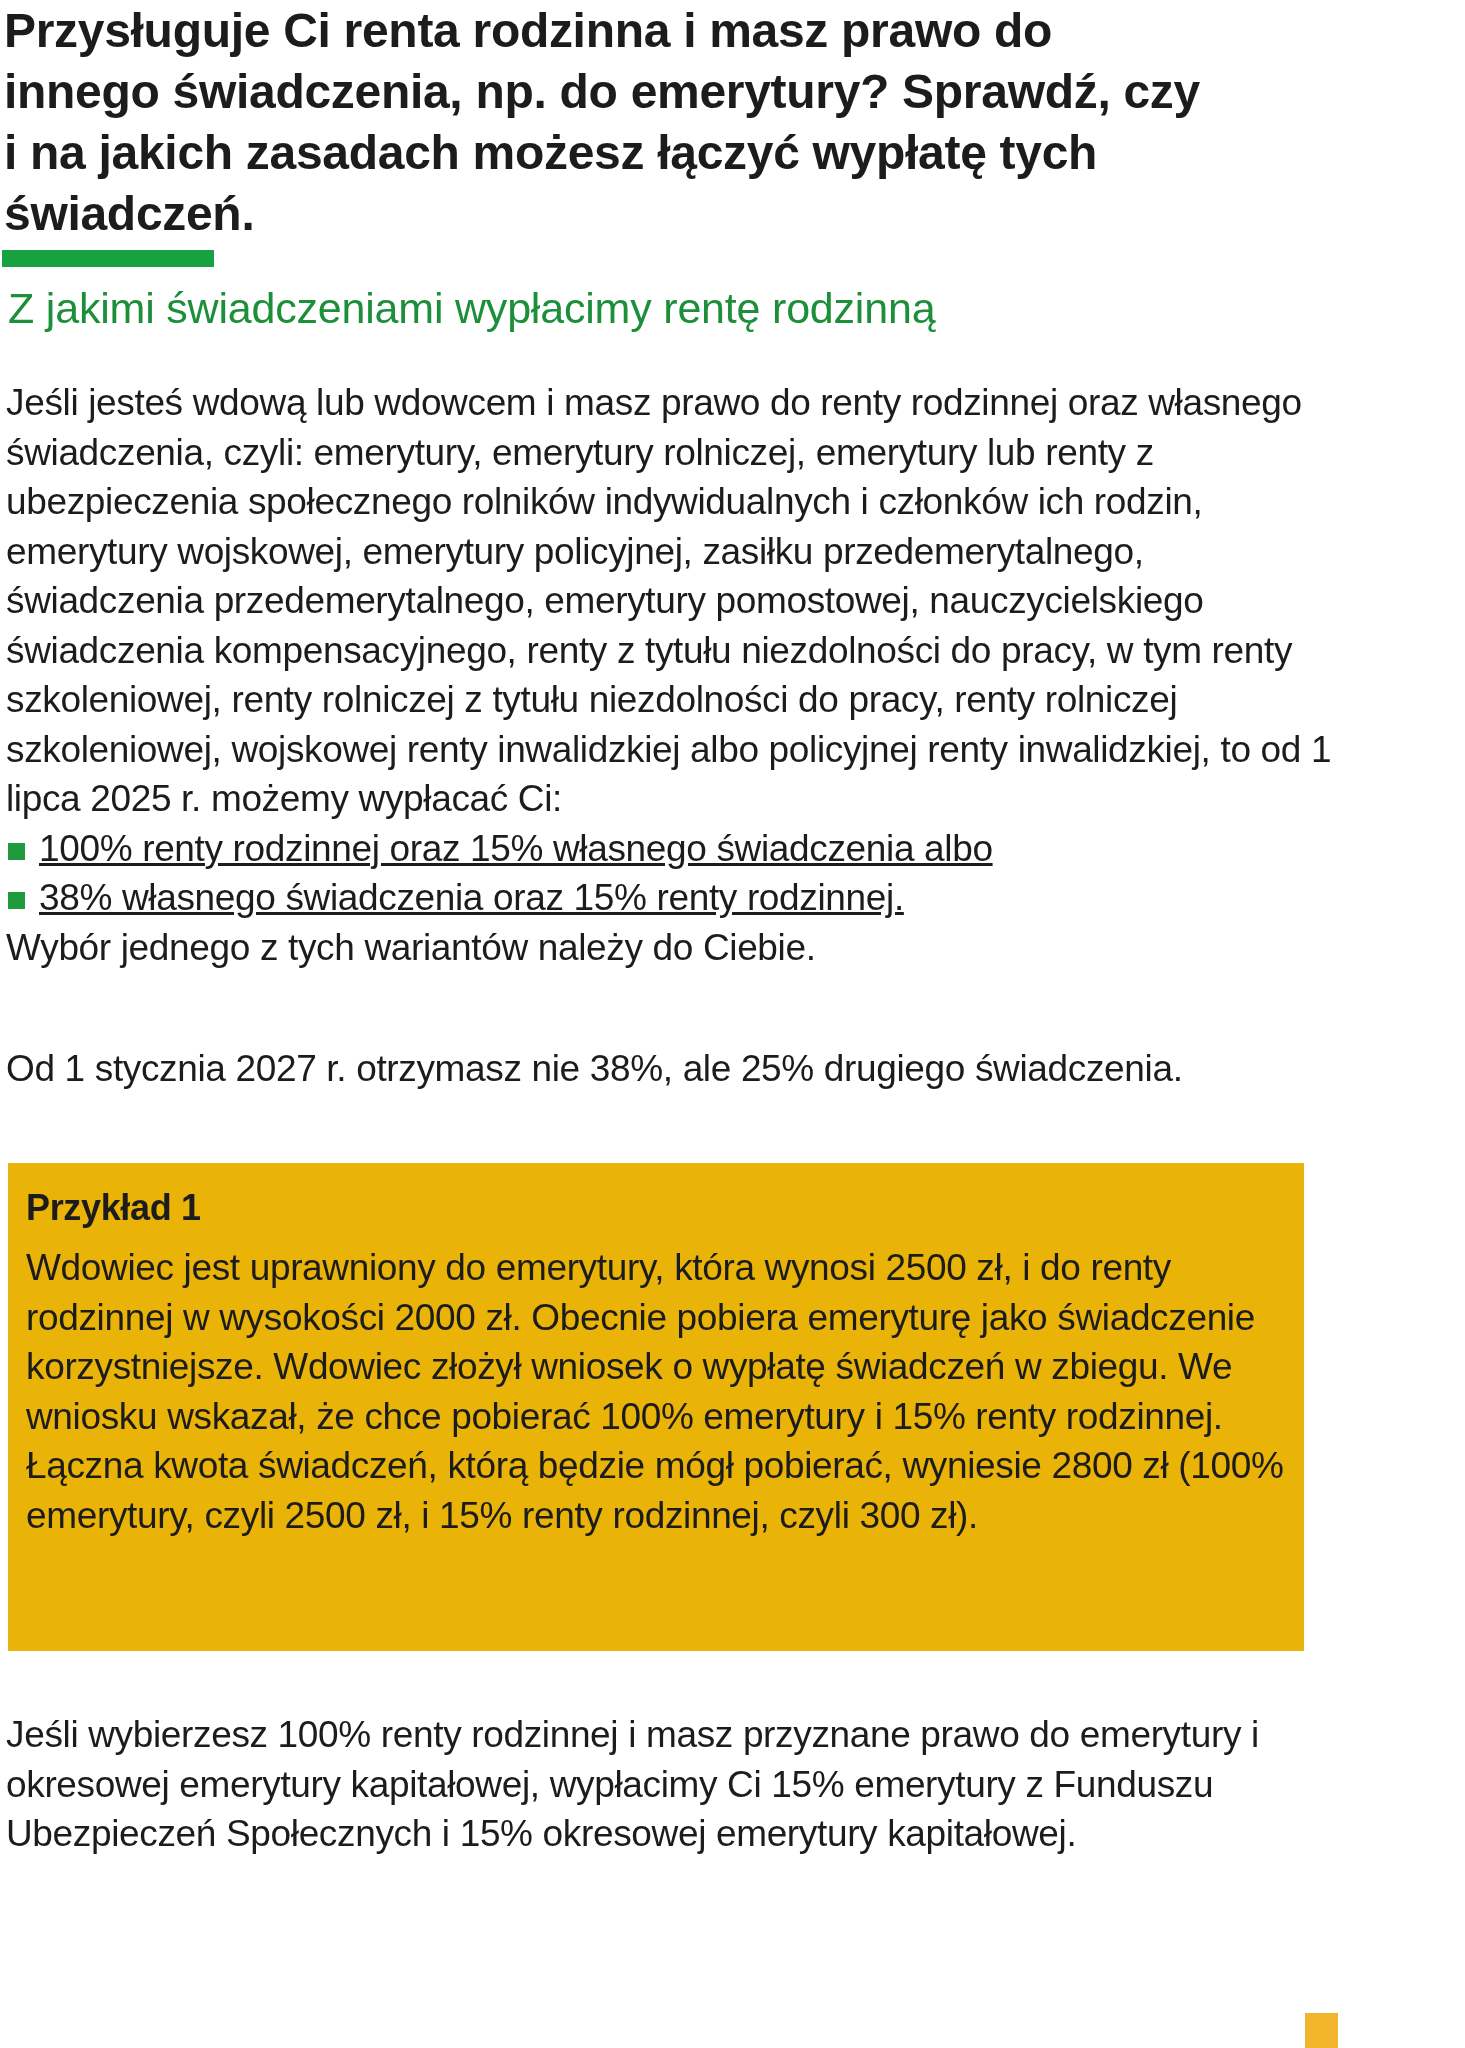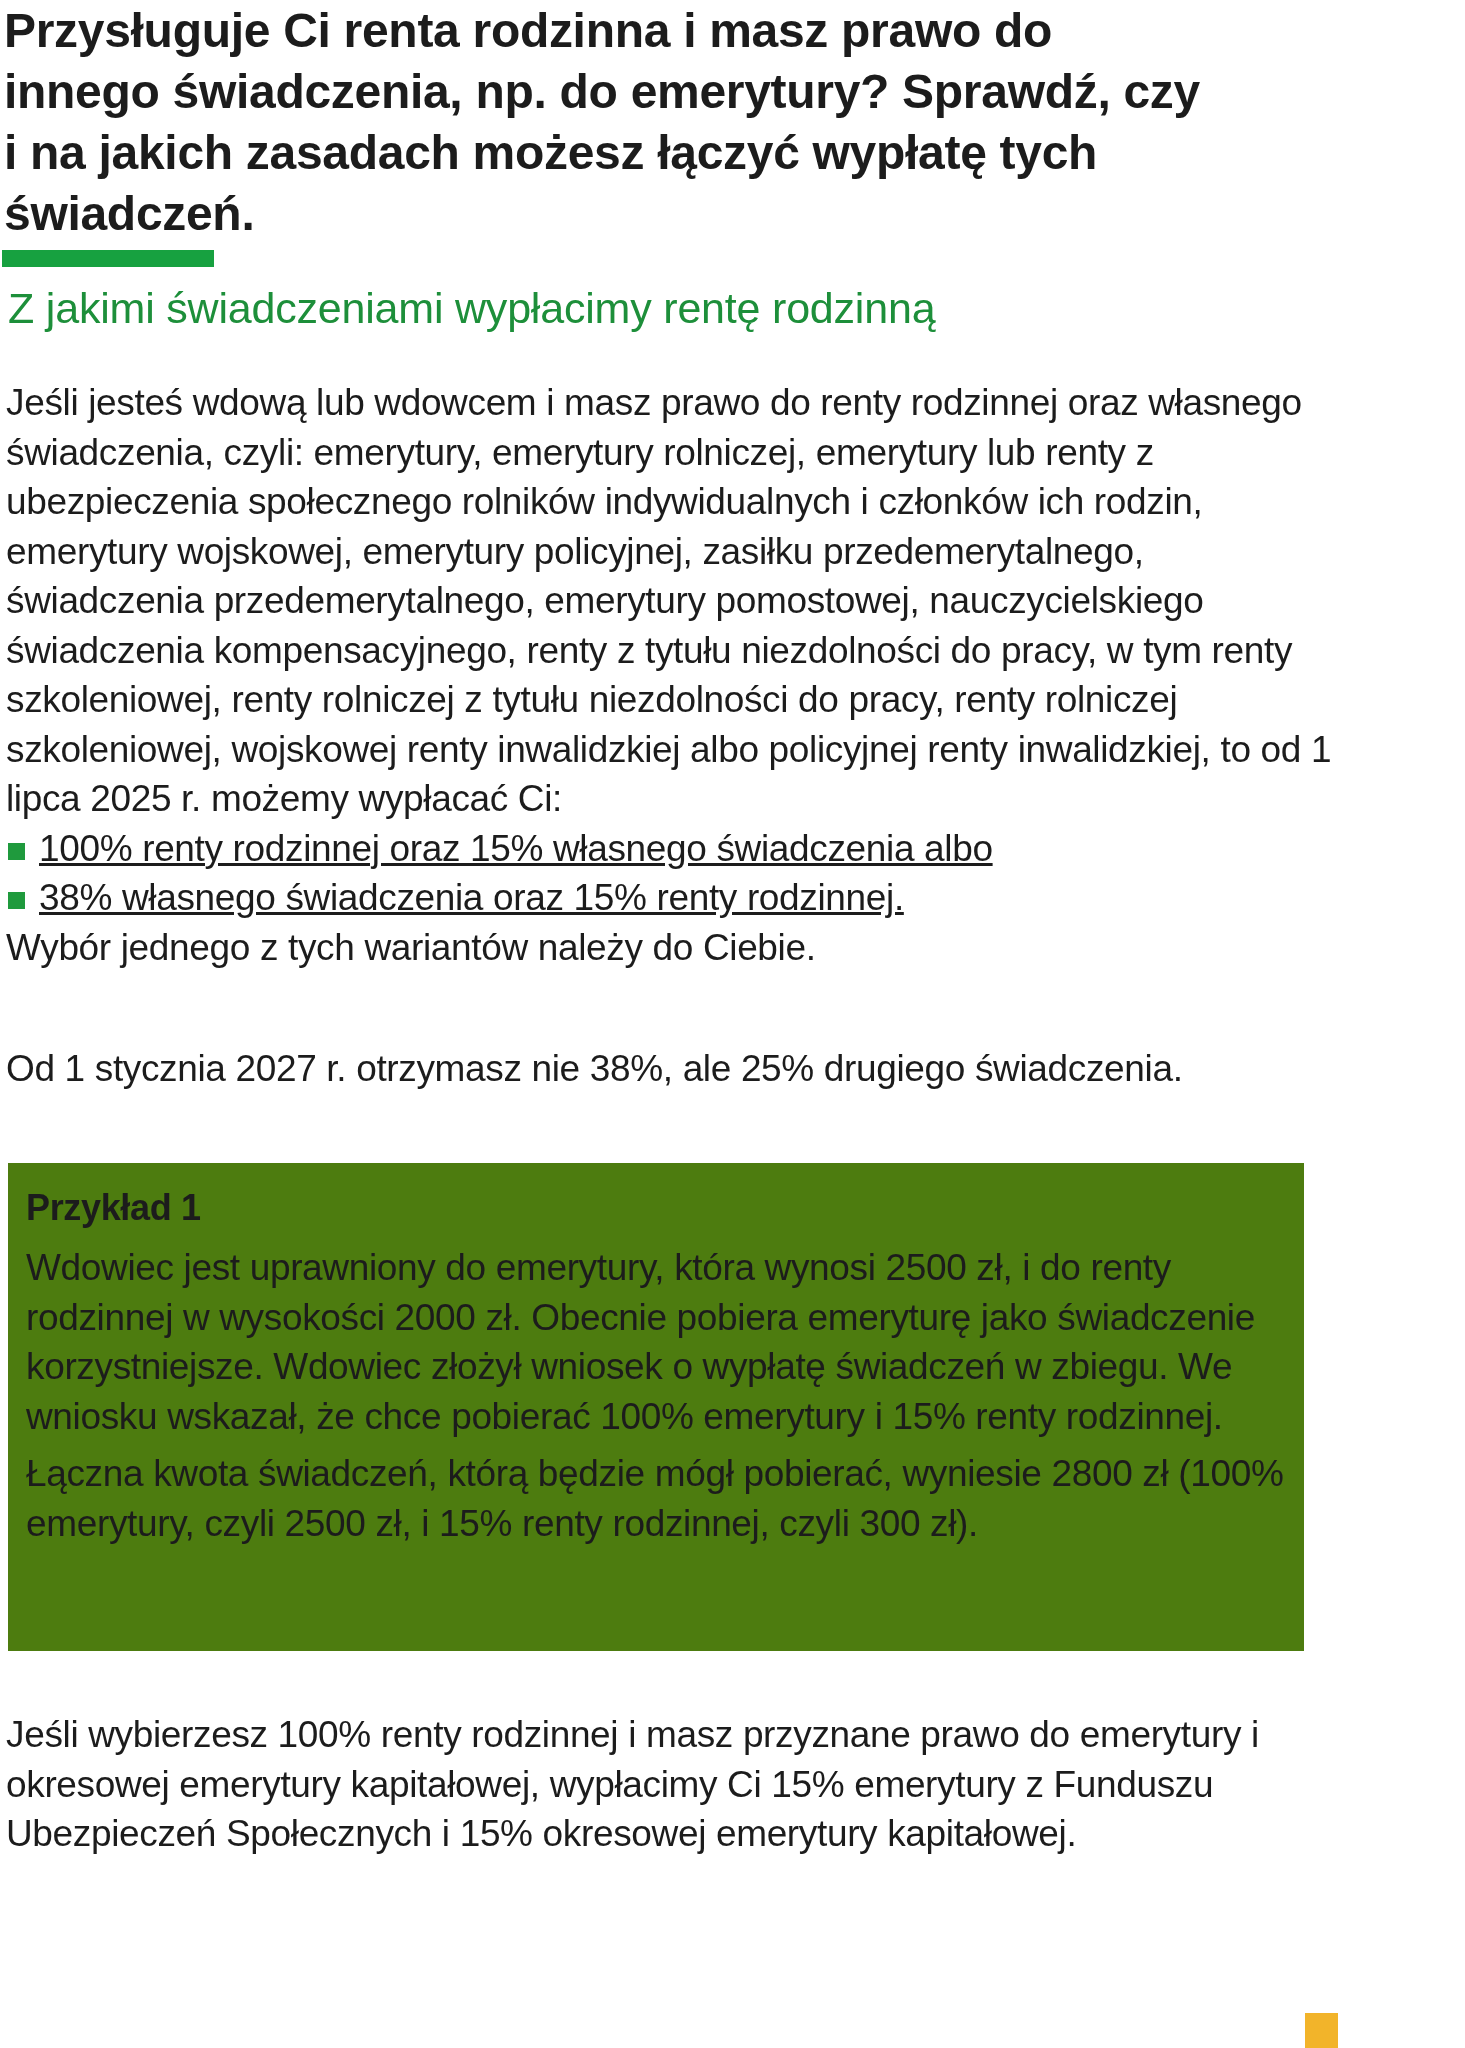--- a/index.html
+++ b/index.html
@@ -65,33 +65,33 @@
   .block-2027 {
     position: absolute;
     left: 6px; top: 1044px;
     width: 1300px;
     margin: 0;
   }
   .example-box {
     position: absolute;
     left: 8px; top: 1163px;
     width: 1296px; height: 488px;
-    background: #4d7c0f;
+    background: #eab308;
     box-sizing: border-box;
     padding: 12px 18px;
   }
   .example-title {
     font-size: 36px;
     line-height: 46px;
     font-weight: bold;
     margin: 10px 0 12px 0;
     color: #1c1c1c;
   }
   .example-box p { margin: 0; }
-  .example-box p + p { margin-top: 8px; }
+  .example-box p + p { }
   .block-final {
     position: absolute;
     left: 6px; top: 1710px;
     width: 1340px;
     margin: 0;
   }
   .corner-mark {
     position: absolute;
     left: 1305px; top: 2013px;
     width: 33px; height: 35px;

